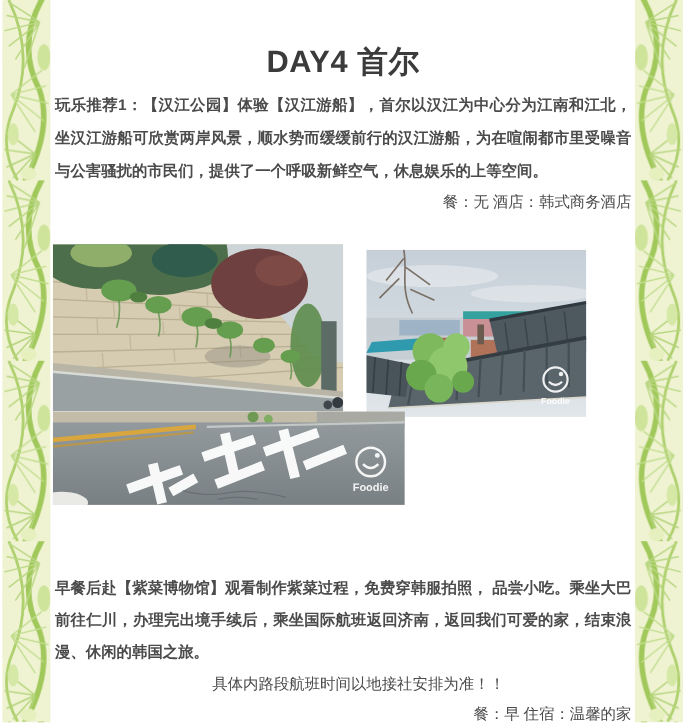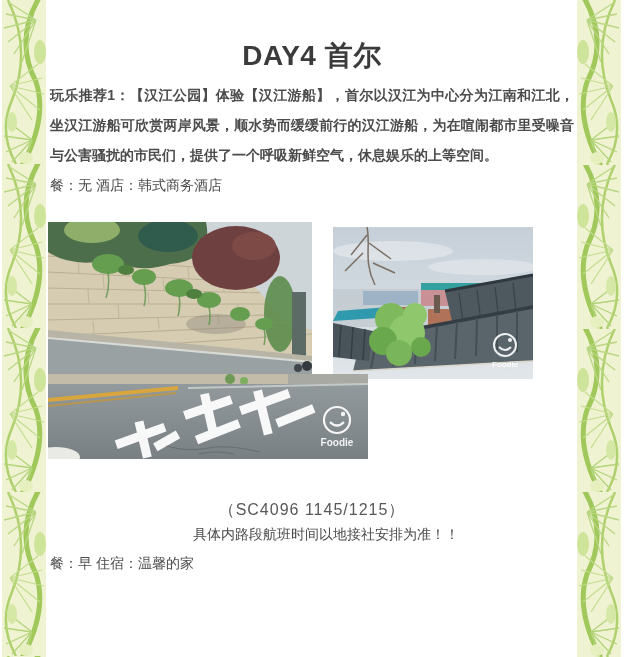--- a/index.html
+++ b/index.html
@@ -31,21 +31,21 @@
   
   .body-block{
     position:absolute;left:50px;width:524px;
     font-size:14px;color:#4b4b4b;
   }
   #day4-body{top:80px;}
   #day4-body p{margin:0;line-height:30px;}
   #day5-body{top:520px;}
   #day5-body p{margin:0;line-height:29px;}
   .para{text-align:justify;font-weight:bold;}
-  .meal-line{text-align:left;}
+  .meal-line{text-align:right;font-family:Liberation Serif, serif;}
   .note-line{text-indent:2em;text-align:center;}
   
   .photo{position:absolute;display:block;}
   #photo-wall{left:48px;top:222px;}
   #photo-city{left:333px;top:227px;}
   #photo-road{left:48px;top:374px;}
   .wm-text{font-family:"Liberation Sans",sans-serif;font-weight:bold;fill:#ffffff;opacity:.9;}
 </style>
 </head>
 <body>
@@ -224,20 +224,20 @@
     </g>
     <ellipse cx="8" cy="83" rx="24" ry="10" fill="#e9e9e5"></ellipse>
     <g opacity="0.92">
       <circle cx="289" cy="46" r="13" stroke="#ffffff" stroke-width="2.2" fill="none"></circle>
       <path d="M282,48 Q289,55 296,48" stroke="#ffffff" stroke-width="2.2" fill="none"></path>
       <circle cx="295" cy="40" r="2.2" fill="#ffffff"></circle>
     </g>
     <text class="wm-text" x="289" y="72" font-size="10" text-anchor="middle">Foodie</text>
   </svg>
 
-  <div class="flight-line">（SC4096 1145/1215）</div>
 
   <div class="body-block" id="day5-body">
+    <p class="para">早餐后赴【紫菜博物馆】观看制作紫菜过程，免费穿韩服拍照， 品尝小吃。乘坐大巴前往仁川，办理完出境手续后，乘坐国际航班返回济南，返回我们可爱的家，结束浪漫、休闲的韩国之旅。</p>
     <p class="note-line">具体内路段航班时间以地接社安排为准！！</p>
     <p class="meal-line">餐：早 住宿：温馨的家</p>
   </div>
 
 </div>
 
 </body></html>

